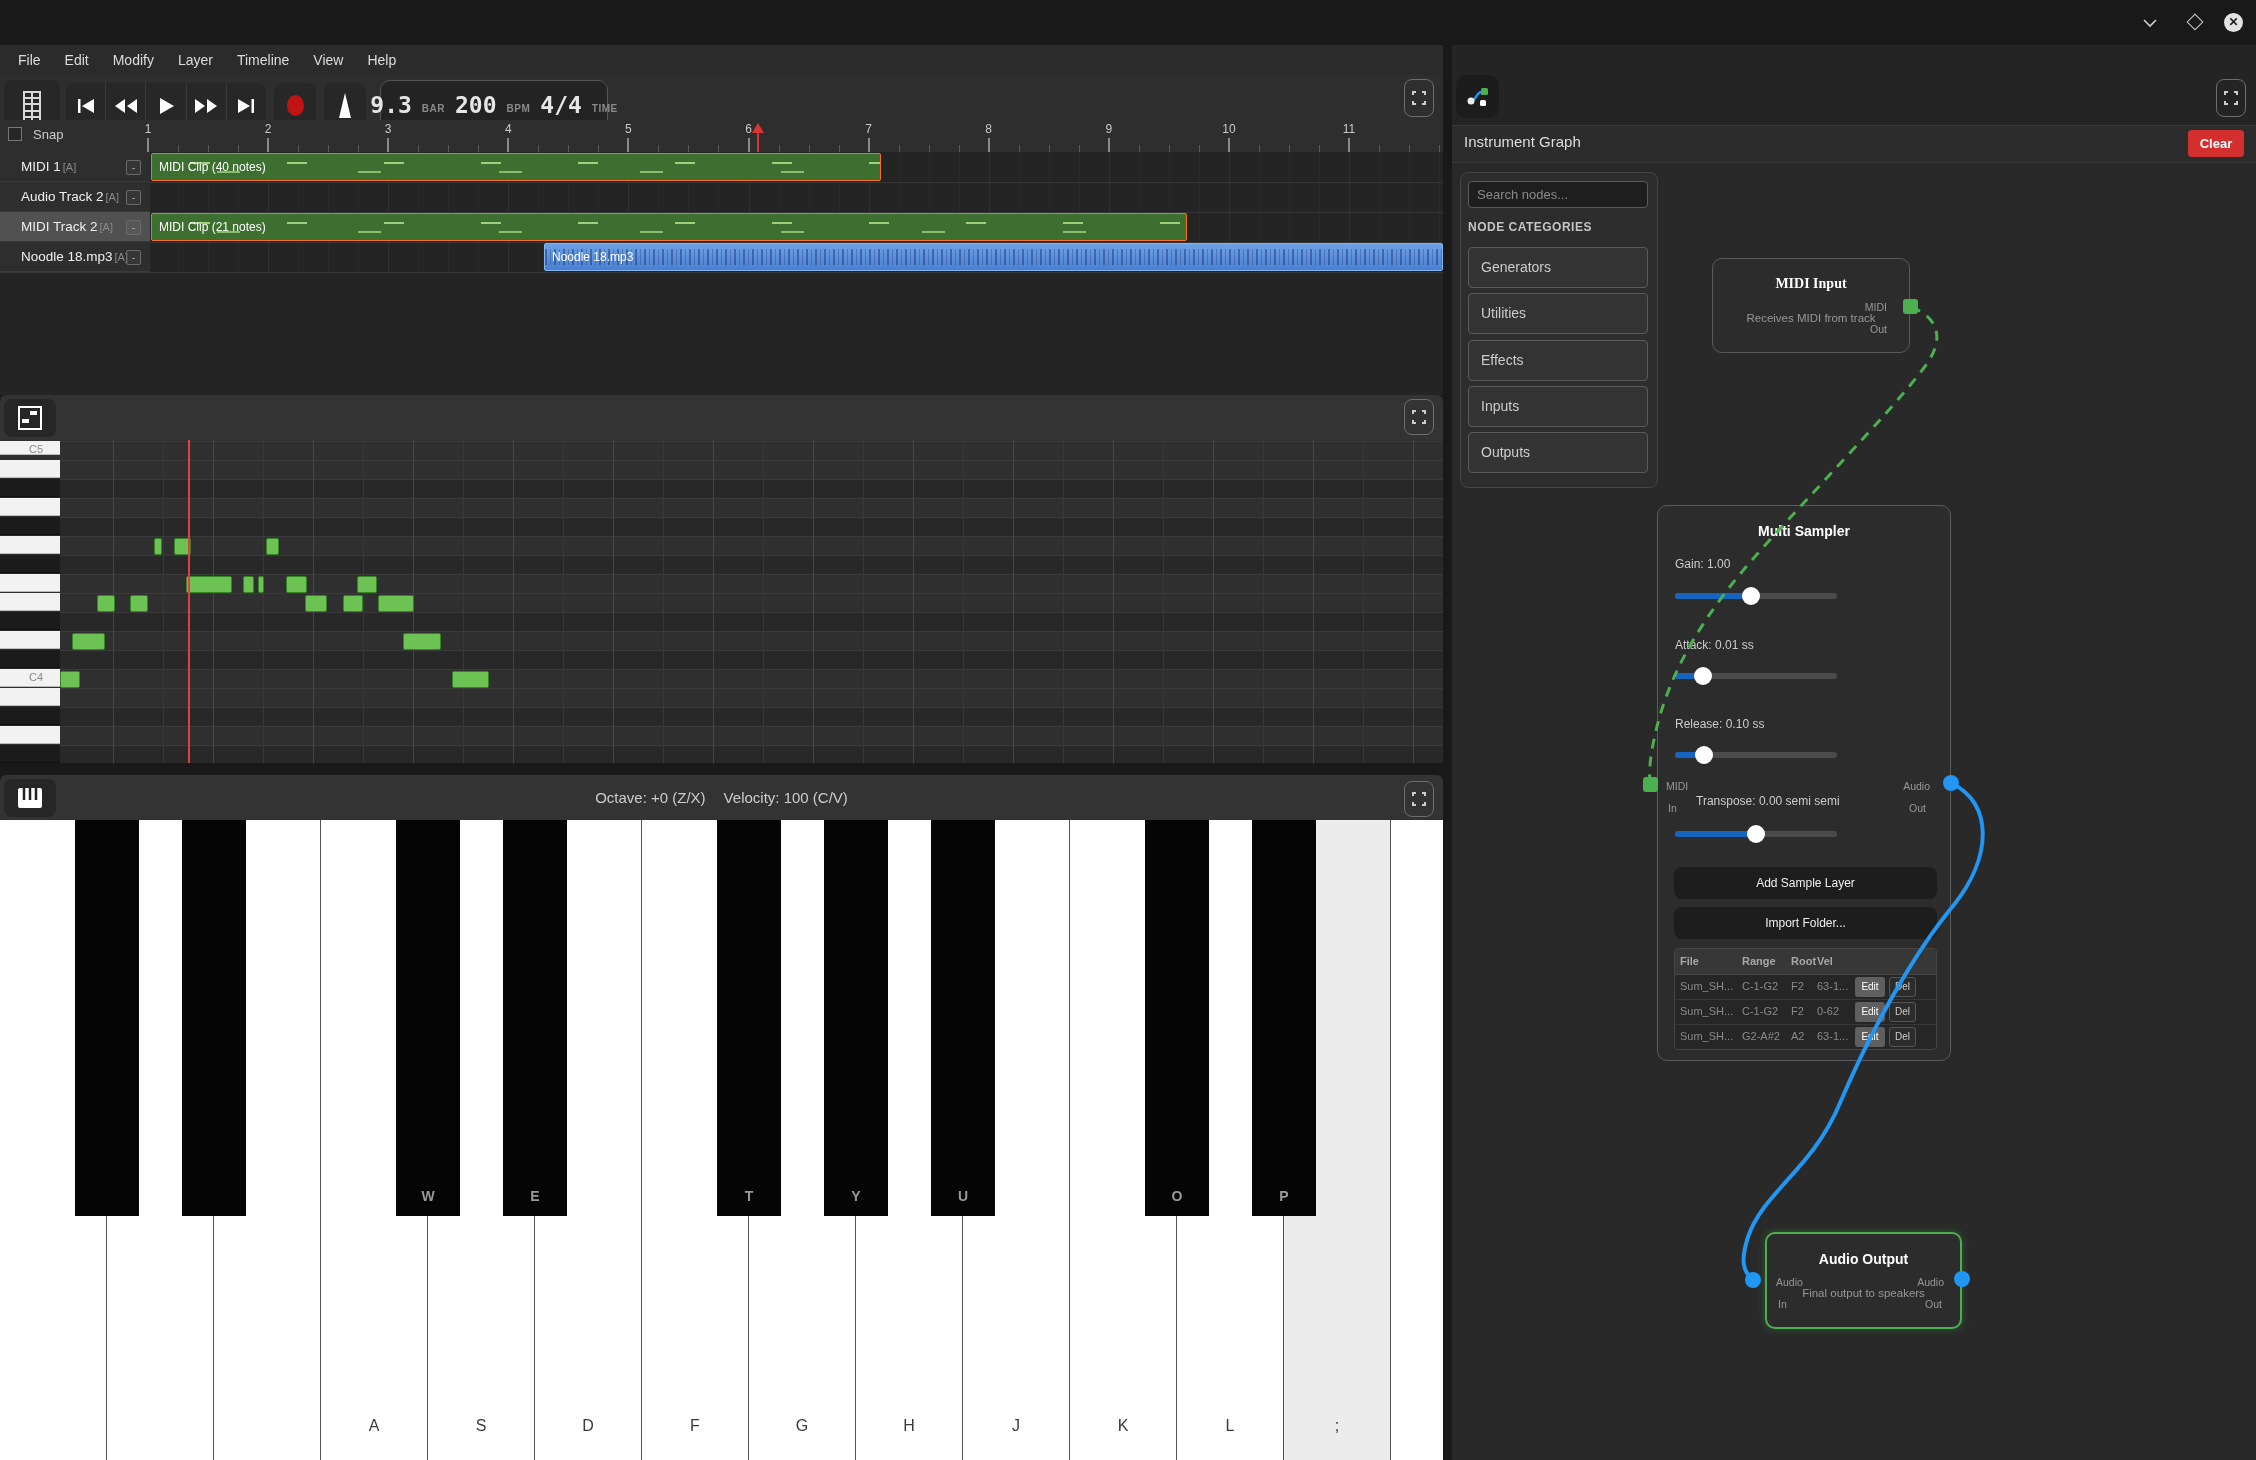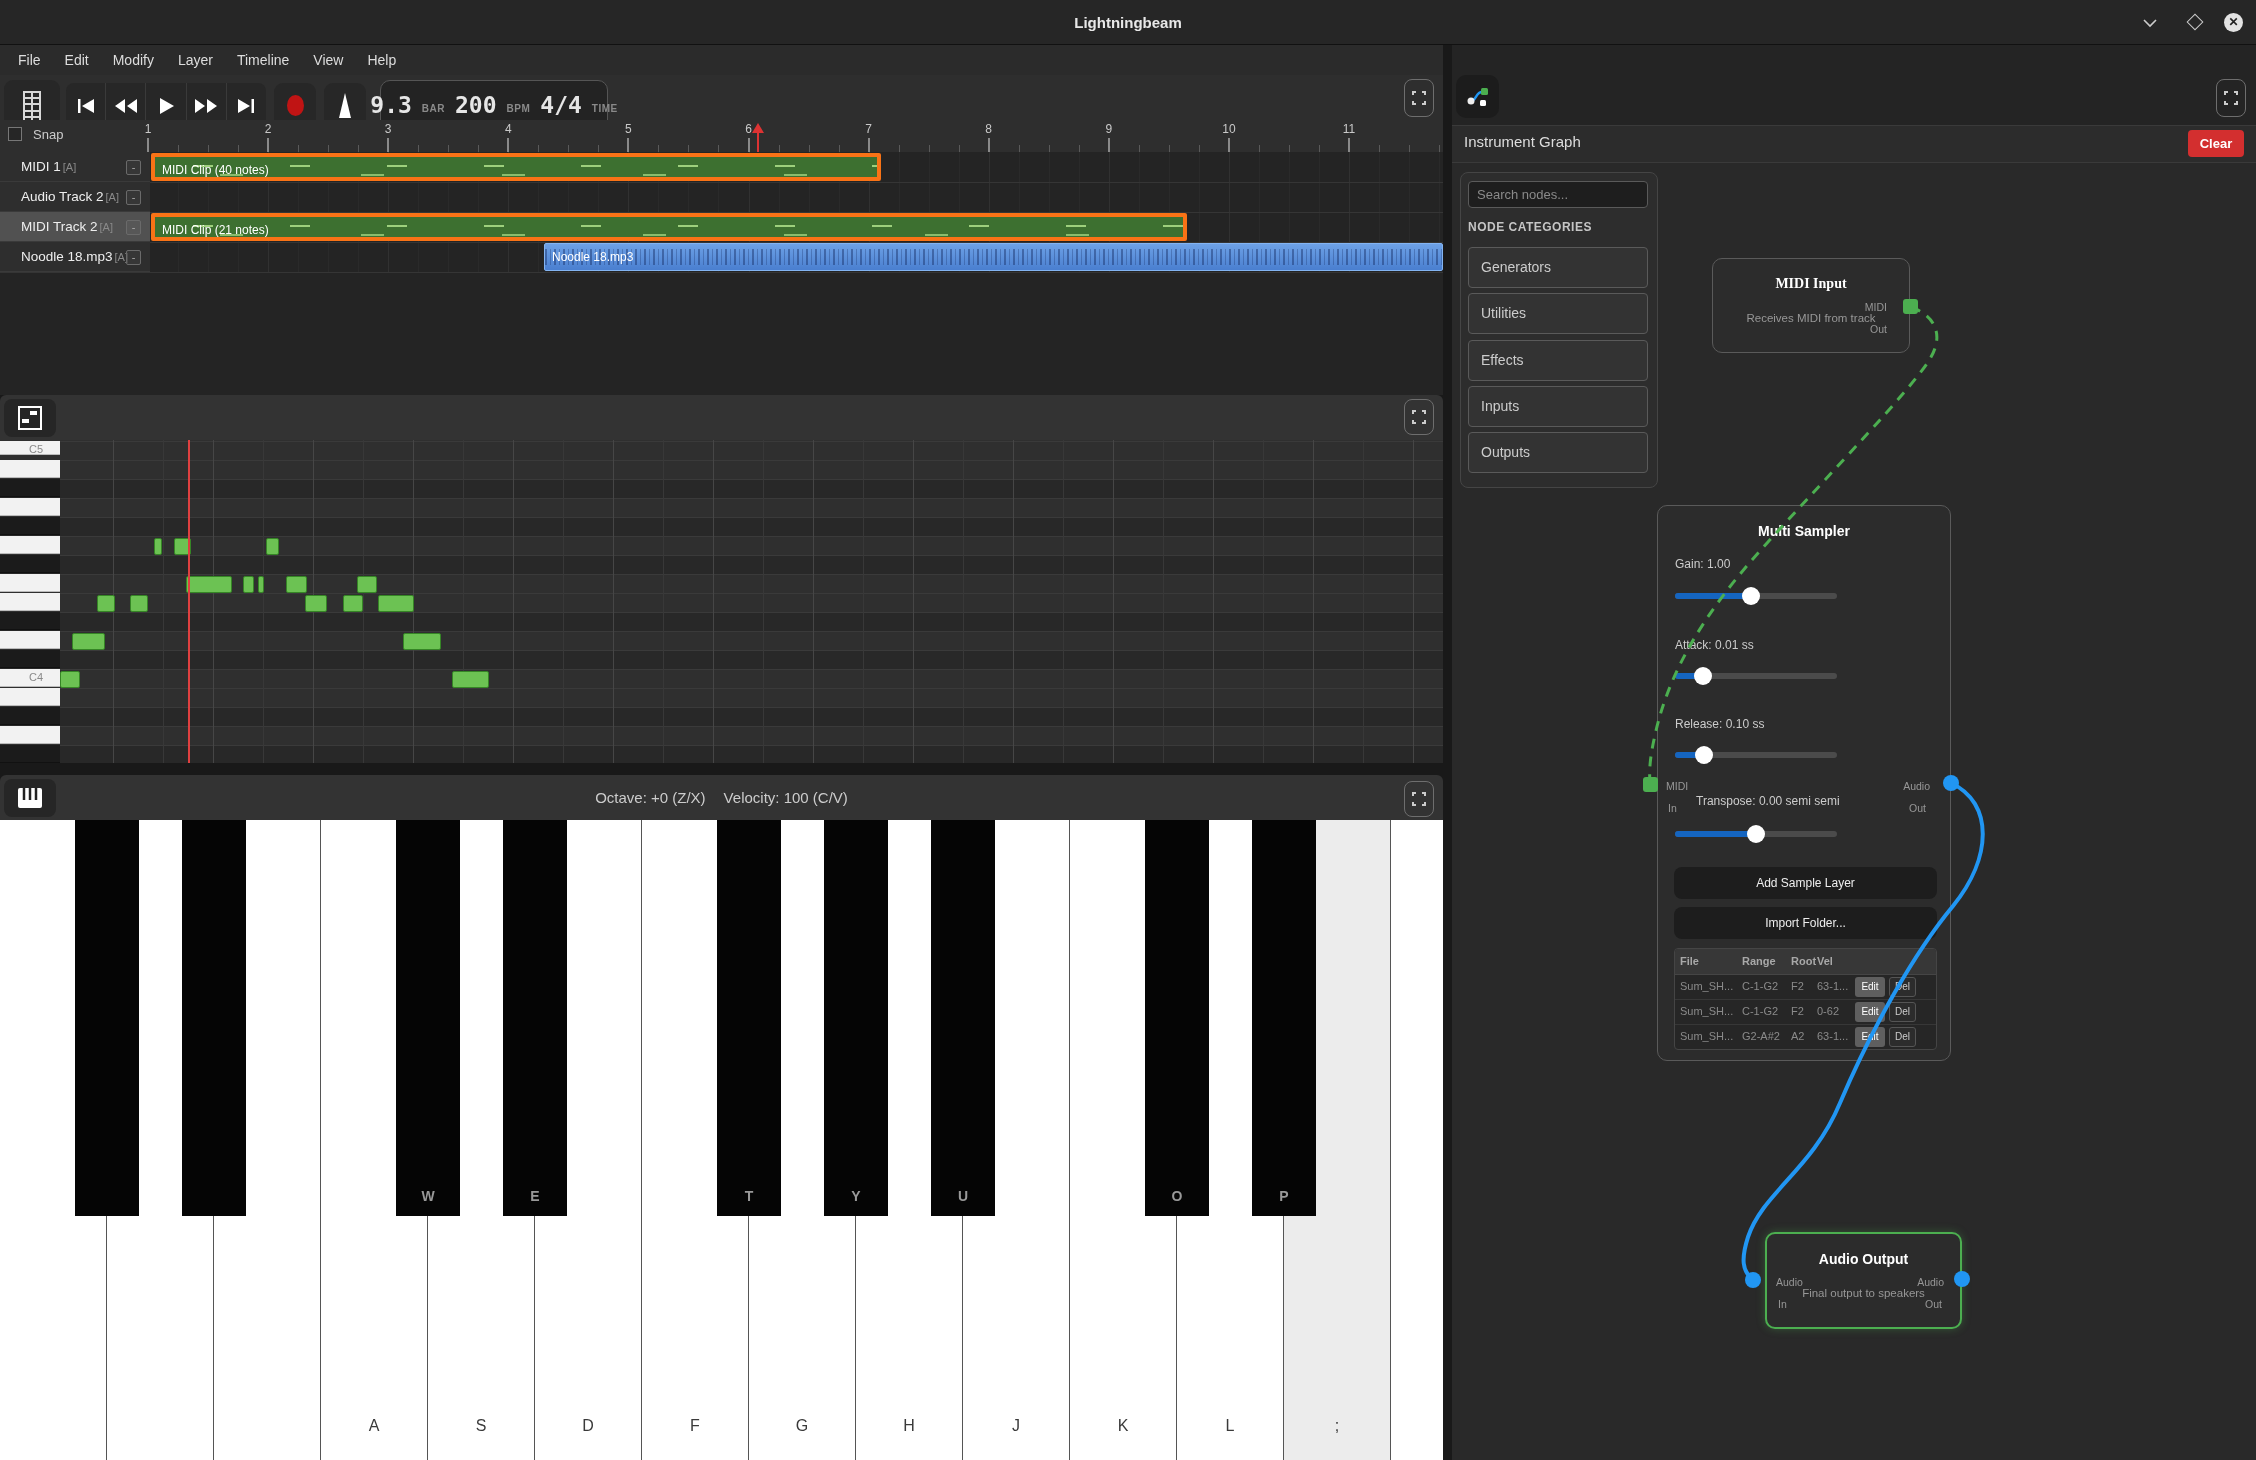--- a/index.html
+++ b/index.html
@@ -43,21 +43,21 @@
   #tracksbg { left:0; top:152px; width:1443px; height:243px; background:#242424; }
   .barline { position:absolute; top:0; width:1px; height:120px; background:#313131; }
   .barline.minor { background:#2a2a2a; }
   .trackrow-line { position:absolute; left:0; width:1443px; height:1px; background:#353535; }
   .trackname { position:absolute; left:0; width:150px; height:30px; background:#2e2e2e; border-bottom:1px solid #3a3a3a; }
   .trackname.selected { background:#515151; }
   .tname { position:absolute; left:21px; top:7px; color:#eee; font-size:13.5px; white-space:nowrap; }
   .ttag { color:#8a8a8a; font-size:11px; margin-left:2px; }
   .minusbtn { position:absolute; left:126px; top:8px; width:15px; height:15px; border:1px solid #6a6a6a; border-radius:2px; color:#aaa; font-size:11px; line-height:13px; text-align:center; background:rgba(255,255,255,.04); }
   .clip { position:absolute; height:28px; border-radius:2px; overflow:hidden; }
-  .clip.midi { background:#3d7030; border:4px solid #f97316; }
+  .clip.midi { background:#3d7030; border:1px solid #f97316; }
   .clip.midi::before, .clip.midi::after { content:""; position:absolute; left:0; right:0; height:2px;
      background-image:repeating-linear-gradient(90deg, transparent 0 38px, rgba(190,240,150,.75) 38px 58px, transparent 58px 97px); }
   .clip.midi::before { top:8px; }
   .clip.midi::after { top:17px; background-image:repeating-linear-gradient(90deg, transparent 0 65px, rgba(190,240,150,.6) 65px 88px, transparent 88px 141px); }
   .clip.audio { background:linear-gradient(#6da1e6,#4a7fd0); border:1px solid #83b4f2; }
   .clip.audio::after { content:""; position:absolute; left:0; right:0; top:5px; bottom:5px;
      background-image:repeating-linear-gradient(90deg, rgba(22,45,100,.45) 0 2px, transparent 2px 5px, rgba(22,45,100,.3) 5px 6px, transparent 6px 9px); }
   .clip-label { position:absolute; left:7px; top:6px; color:#fff; font-size:12px; white-space:nowrap; z-index:2; }
   #tl-playhead-stem { left:757px; top:132px; width:2px; height:20px; background:#d33; }
   #tl-playhead-head { left:752px; top:123px; width:0; height:0; border-left:6px solid transparent; border-right:6px solid transparent; border-bottom:10px solid #d33; }
@@ -123,23 +123,20 @@
   .editbtn { position:absolute; left:180px; top:2px; width:30px; height:20px; background:#5f5f5f; border-radius:3px; color:#fff; font-size:10px; text-align:center; line-height:20px; }
   .delbtn { position:absolute; left:214px; top:2px; width:27px; height:20px; background:#2c2c2c; border:1px solid #555; border-radius:3px; color:#ccc; font-size:10px; text-align:center; line-height:18px; }
   #cables { left:0; top:0; z-index:20; pointer-events:none; }
   svg.icon { display:block; }
 </style>
 </head>
 <body>
 
 <div id="app">
 
-  <div class="abs" id="titlebar">
-    <div id="window-title">Lightningbeam</div>
-  </div>
   <div class="abs winctl" id="win-min">
     <svg class="icon" width="20" height="20" viewBox="0 0 20 20">
         <polyline points="4,7 10,13 16,7" fill="none" stroke="#ccc" stroke-width="1.6"></polyline>
       </svg>
   </div>
   <div class="abs winctl" id="win-max">
       <div class="diamond"></div>
     </div>
   <div class="abs winctl" id="win-close">
       <div class="circ">✕</div>

